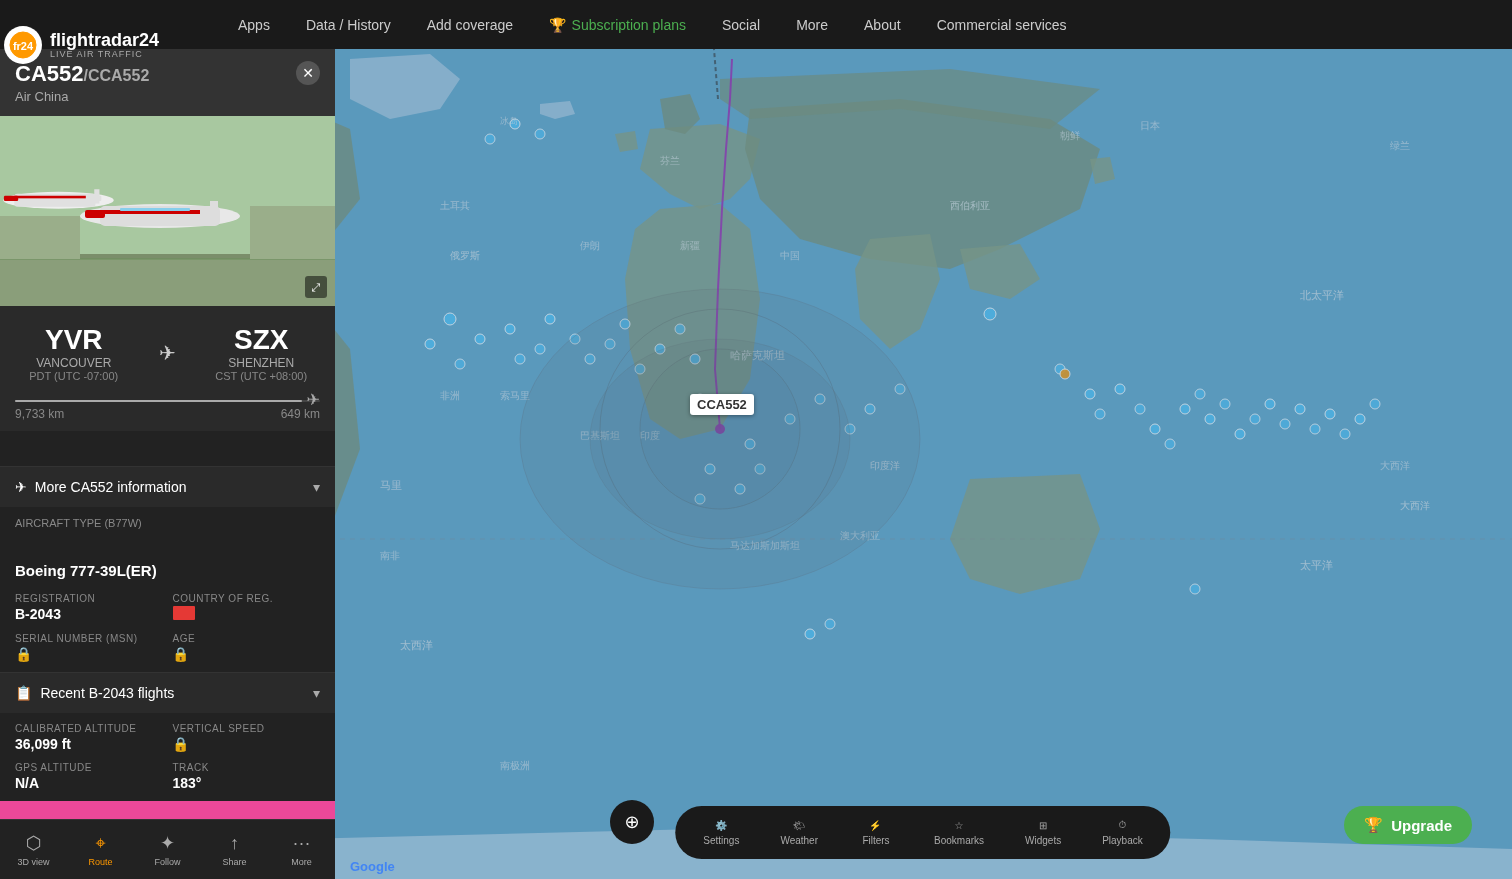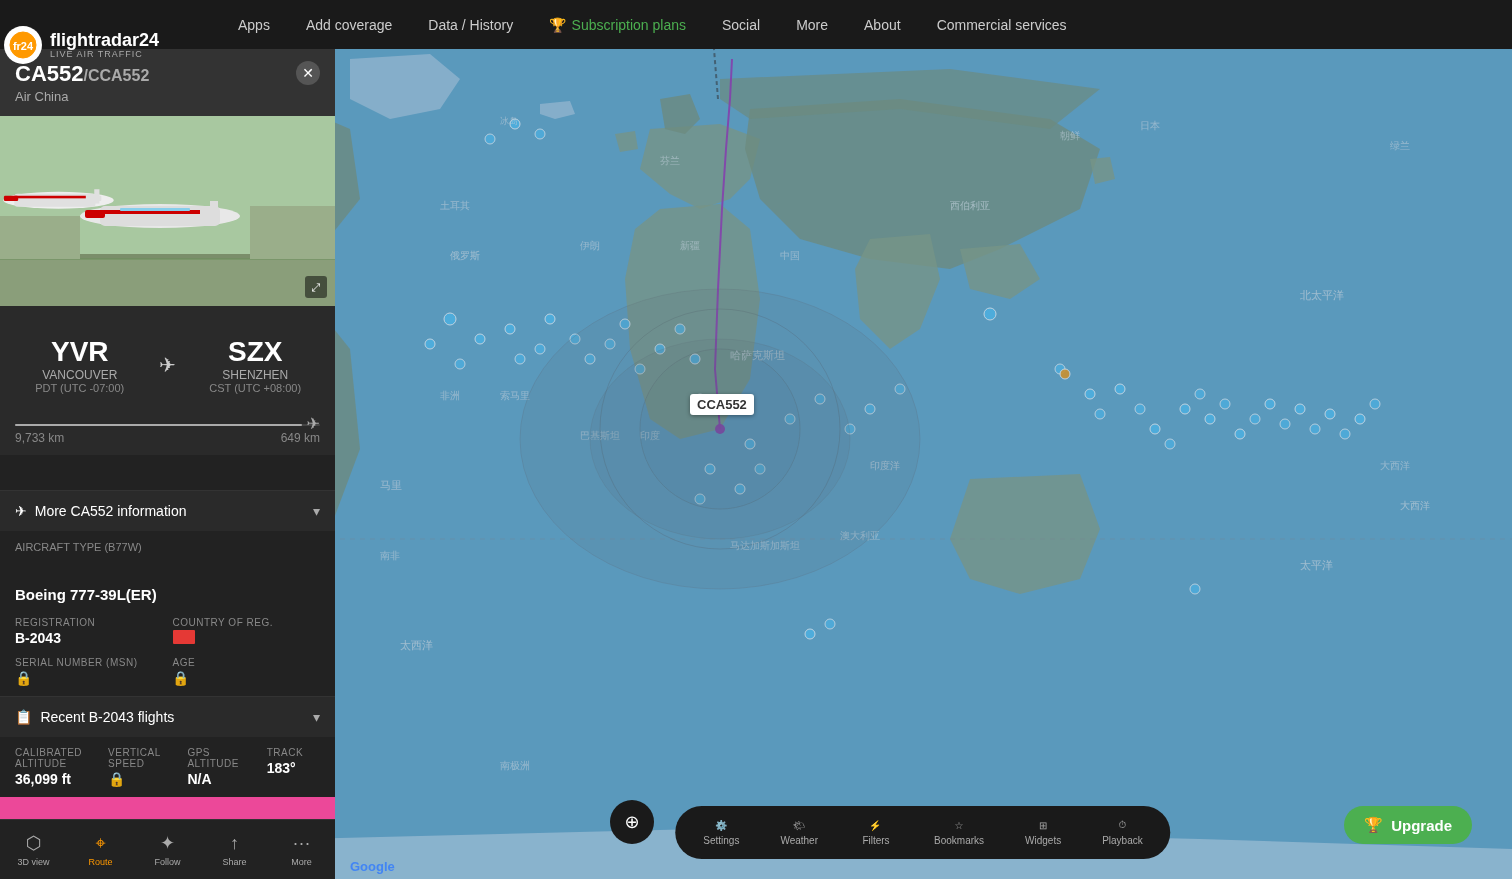--- a/index.html
+++ b/index.html
@@ -81,21 +81,21 @@
       display: flex; align-items: flex-end;
     }
     .photo-expand {
       position: absolute; bottom: 8px; right: 8px;
       background: rgba(0,0,0,0.5); border-radius: 3px;
       width: 22px; height: 22px; display: flex; align-items: center; justify-content: center;
       color: #fff; font-size: 11px; cursor: pointer;
     }
     
     .route-section {
-      background: #2a2a2a; padding: 30px; display: flex; align-items: center; gap: 18px;
+      background: #2a2a2a; padding: 18px; display: flex; align-items: center; gap: 18px;
     }
     .airport-info { flex: 1; text-align: center; }
     .airport-code { font-size: 28px; font-weight: bold; color: #fff; }
     .airport-city { font-size: 12px; color: #aaa; }
     .airport-tz { font-size: 11px; color: #888; }
     .progress-bar-section { background: #2a2a2a; padding: 0 15px 10px; }
     .progress-bar-track {
       height: 2px; background: #444; border-radius: 1px; position: relative; margin-bottom: 5px;
     }
     .progress-bar-fill {
@@ -132,21 +132,21 @@
 
     
     .recent-section {
       background: #2a2a2a; display: flex; align-items: center; justify-content: space-between;
       padding: 12px 15px; border-top: 1px solid #333;
     }
     .recent-title { display: flex; align-items: center; gap: 8px; color: #fff; font-size: 14px; }
 
     
     .flight-data-section { padding: 10px 15px; background: #222; }
-    .flight-data-grid { display: grid; grid-template-columns: 1fr 1fr 1fr 1fr; gap: 26px; }
+    .flight-data-grid { display: grid; grid-template-columns: 1fr 1fr; gap: 10px; }
 
     
     .bottom-bar-sidebar {
       position: absolute; bottom: 0; left: 0; width: 335px; height: 60px;
       background: #222; border-top: 1px solid #333; display: flex; align-items: center; z-index: 90;
     }
     .bottom-btn {
       flex: 1; display: flex; flex-direction: column; align-items: center; justify-content: center;
       cursor: pointer; padding: 5px 0; color: #aaa; font-size: 10px; gap: 3px;
     }
@@ -210,22 +210,22 @@
         <text x="14" y="19" text-anchor="middle" font-size="11" font-weight="bold" fill="#fff">fr24</text>
       </svg>
     </div>
     <div class="logo-text">
       <span class="logo-name">flightradar24</span>
       <span class="logo-sub">LIVE AIR TRAFFIC</span>
     </div>
   </div>
   <div class="nav-items">
     <div class="nav-item">Apps</div>
+    <div class="nav-item">Data / History</div>
     <div class="nav-item">Add coverage</div>
-    <div class="nav-item">Data / History</div>
     <div class="nav-item subscription">
       <span class="sub-icon">🏆</span>
       <span>Subscription plans</span>
     </div>
     <div class="nav-item">Social</div>
     <div class="nav-item">More</div>
     <div class="nav-item">About</div>
     <div class="nav-item">Commercial services</div>
   </div>
 </nav>

